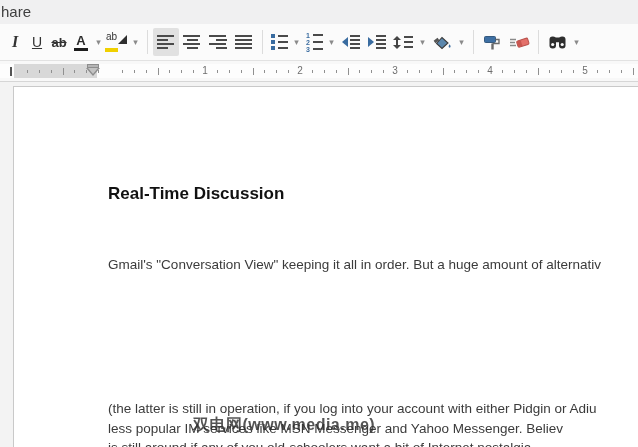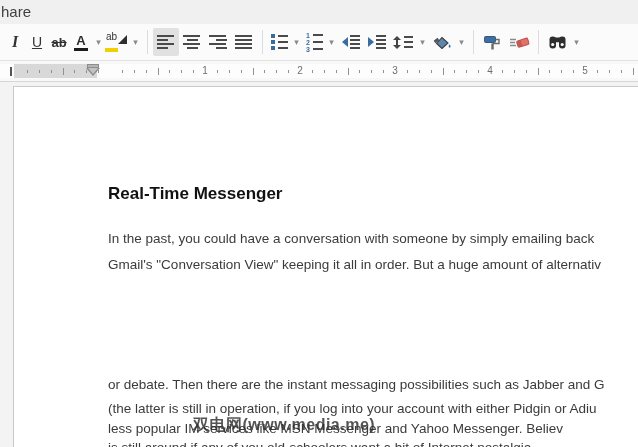--- a/index.html
+++ b/index.html
@@ -344,22 +344,20 @@
         <span class="rnum" style="left: 585px;">5</span>
         <span class="tick small" style="left: 596.875px;"></span>
         <span class="tick small" style="left: 608.75px;"></span>
         <span class="tick small" style="left: 620.625px;"></span>
         <span class="tick half" style="left: 632.5px;"></span>
       </div>
   </div>
 
   <div class="page"></div>
 
-  <div class="doc-heading">Real-Time Messenger</div>
-  <div class="line l0">In the past, you could have a conversation with someone by simply emailing back</div>
+  <div class="doc-heading">Real-Time Discussion</div>
   <div class="line l1">Gmail's "Conversation View" keeping it all in order. But a huge amount of alternativ</div>
-  <div class="line l5">or debate. Then there are the instant messaging possibilities such as Jabber and G</div>
   <div class="line l7">less popular IM services like MSN Messenger and Yahoo Messenger. Believ</div>
   <div class="line l6">(the latter is still in operation, if you log into your account with either Pidgin or Adiu</div>
   <div class="line l8">is still around if any of you old-schoolers want a bit of Internet nostalgia.</div>
 
   <div class="watermark">双电网(www.media.me)</div>
 </div>
 
 </body></html>

